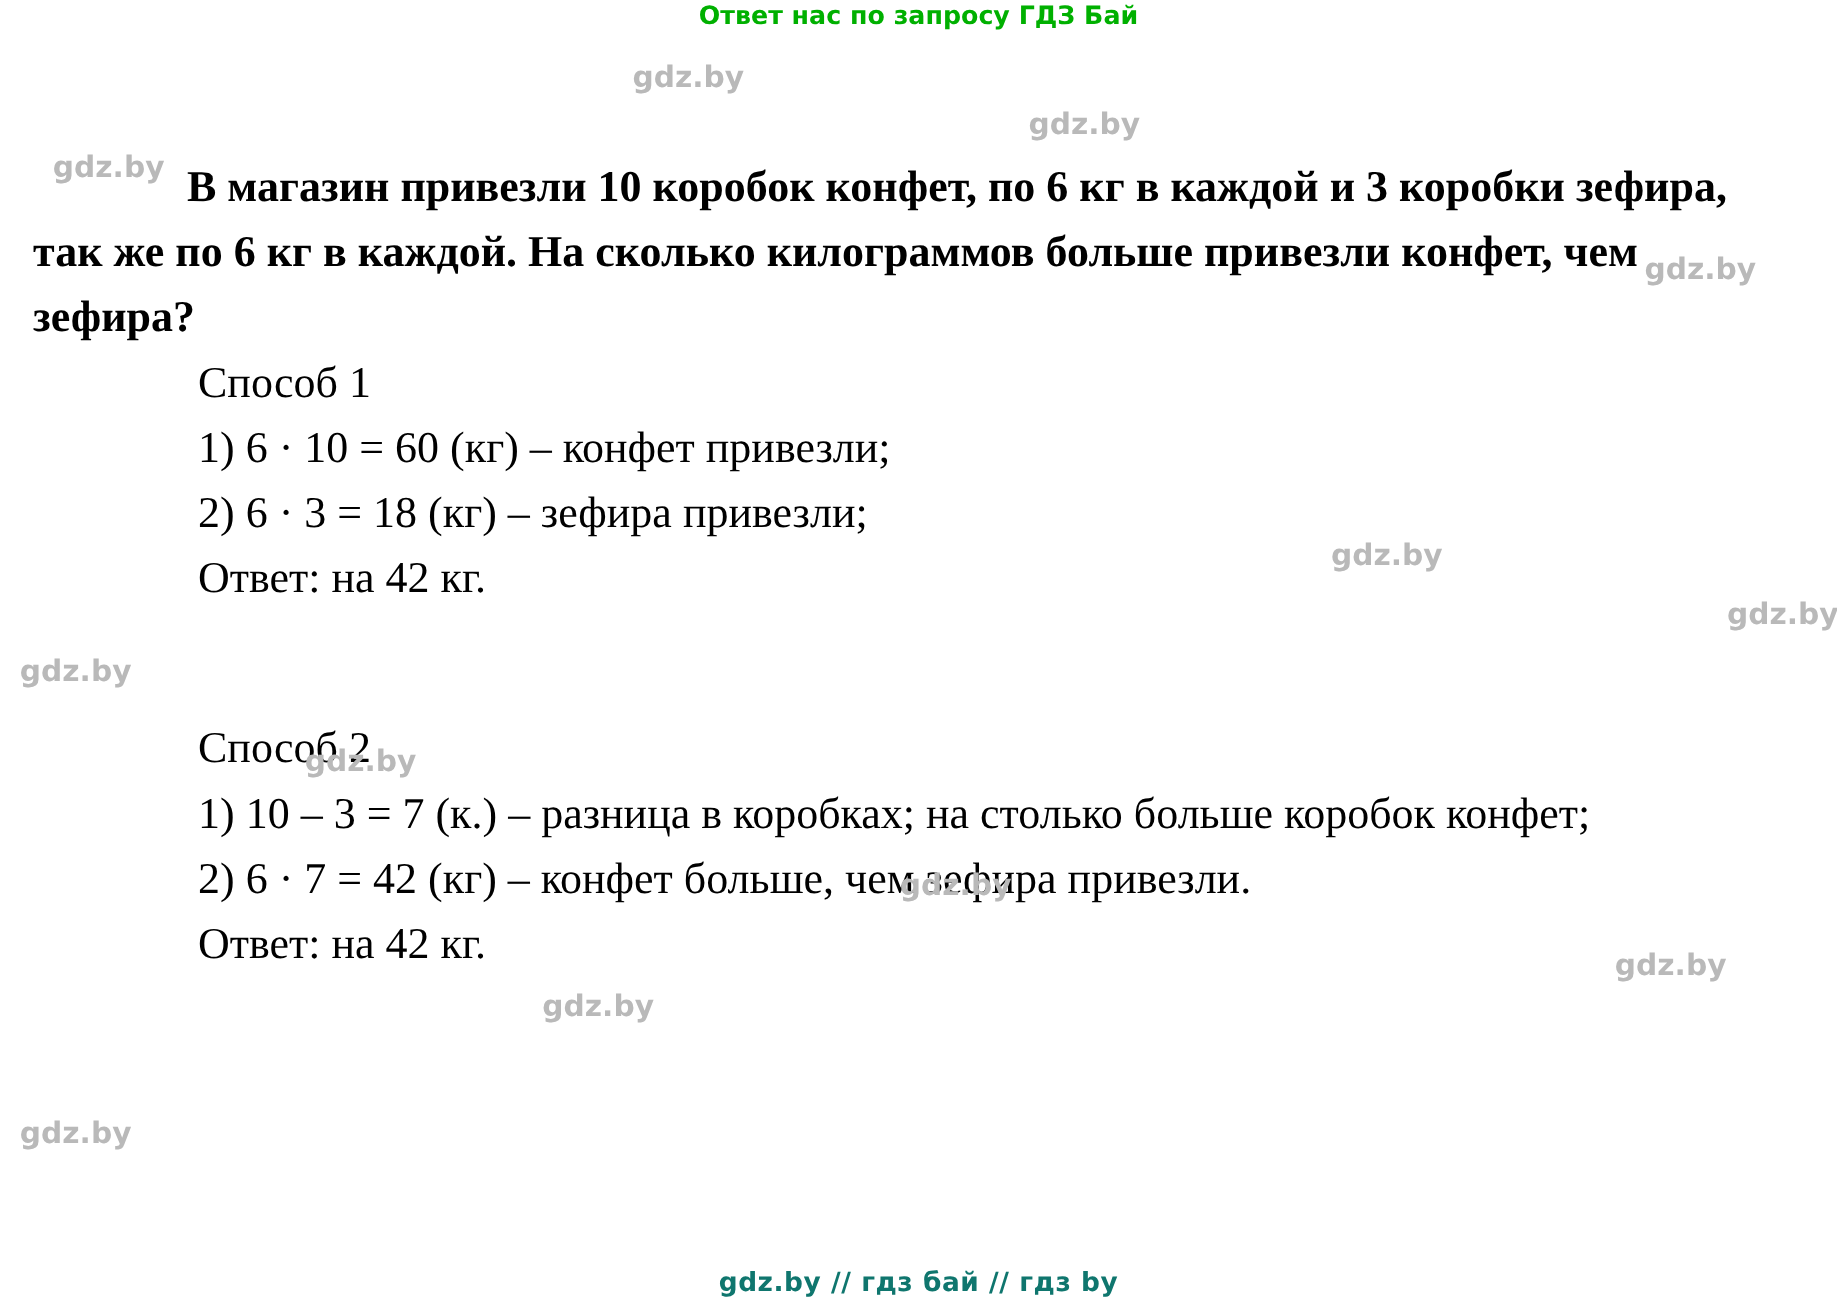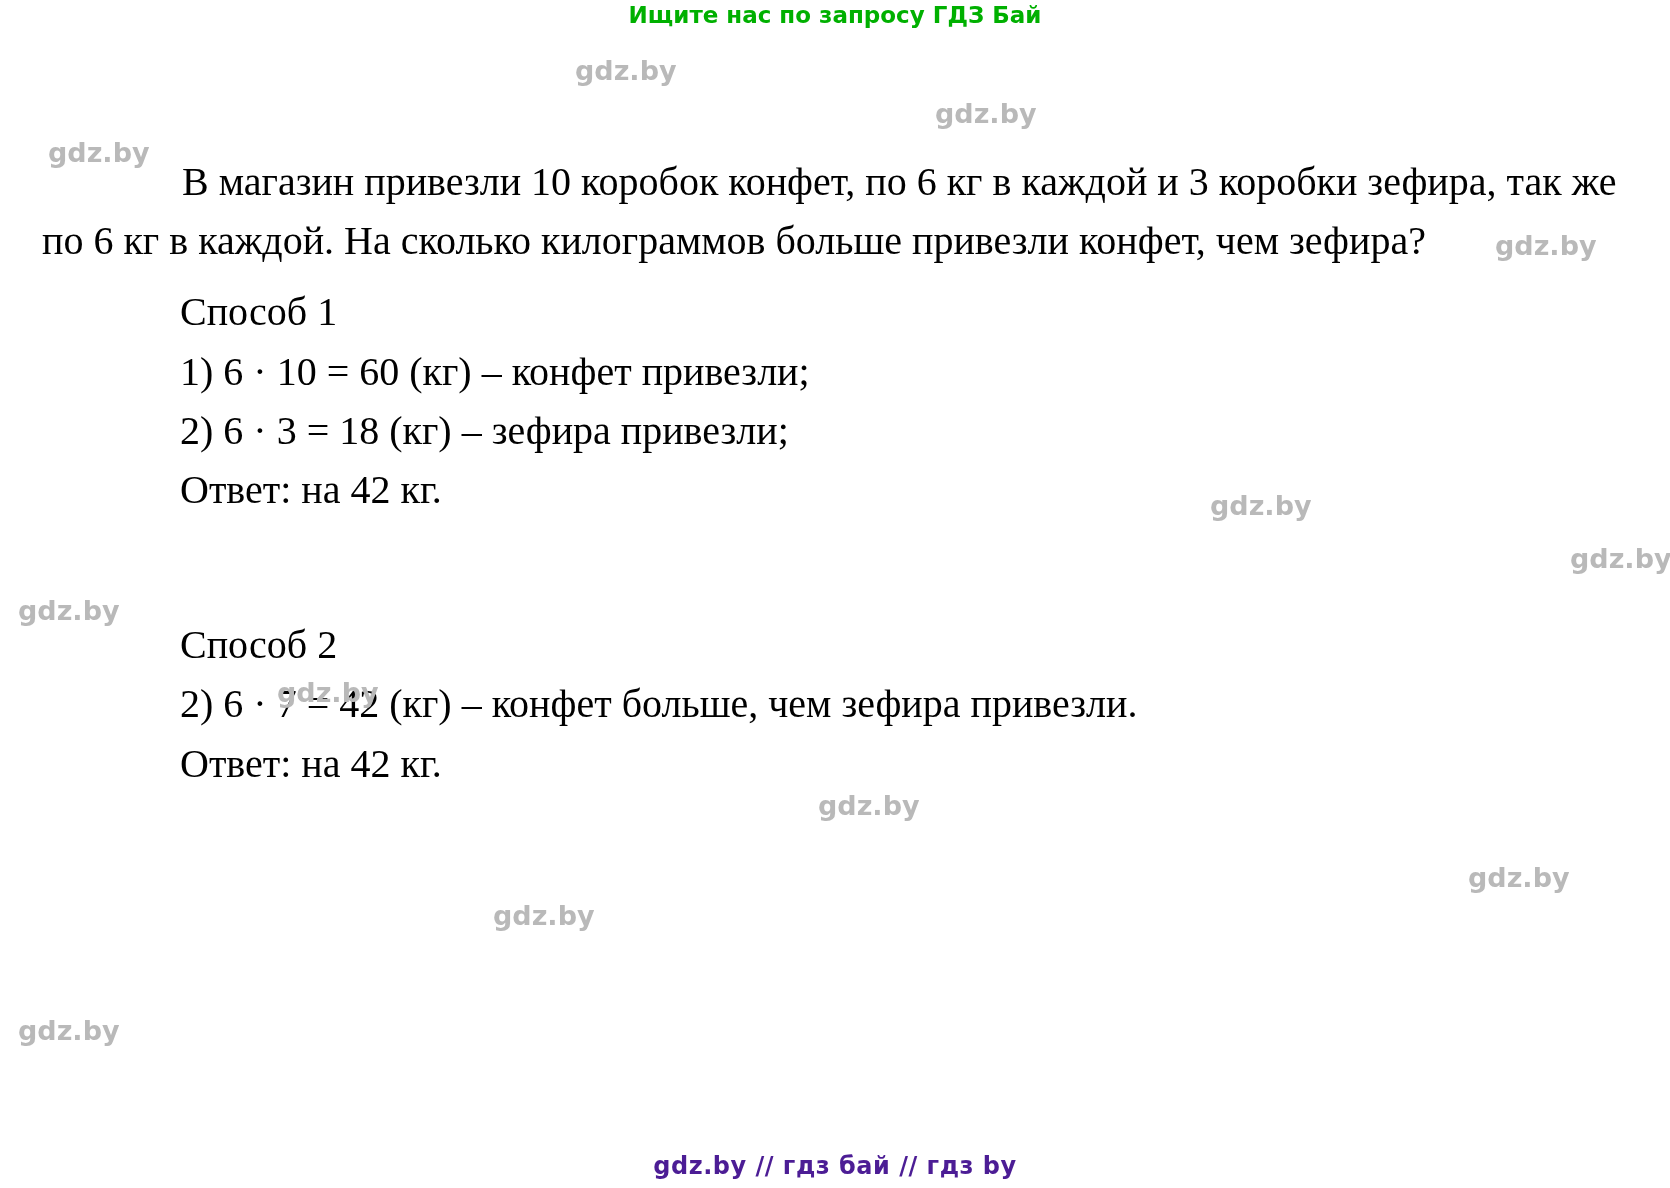--- a/index.html
+++ b/index.html
@@ -47,21 +47,21 @@
     font-size: 23px;
   }
 
   
   .footer {
     position: absolute;
     bottom: 8px;
     left: 0;
     width: 1670px;
     text-align: center;
-    color: #4c1d95;
+    color: #0f766e;
     font-family: "DejaVu Sans", sans-serif;
     font-weight: bold;
     font-size: 24px;
     letter-spacing: 0.5px;
   }
 
   
   .heading {
     position: absolute;
     top: 68px;
@@ -74,22 +74,23 @@
   .body-text {
     position: absolute;
     top: 140px;
     left: 30px;
     width: 1600px;
     font-size: 40px;
     line-height: 1.48;
   }
 
   .para {
-    margin: 12px;
+    margin: 0;
     text-indent: 140px;
+    font-weight: bold;
   }
 
   .block {
   }
 
   .line {
     text-indent: 150px;
     white-space: nowrap;
   }
 
@@ -99,38 +100,39 @@
 
   .gap-big {
     height: 96px;
   }
 </style>
 </head>
 <body>
 
 <div class="page">
 
-  <div class="top-banner">Ищите нас по запросу ГДЗ Бай</div>
+  <div class="top-banner">Ответ нас по запросу ГДЗ Бай</div>
 
 
   <div class="body-text">
 
     <p class="para">В магазин привезли 10 коробок конфет, по 6 кг в каждой и 3 коробки зефира, так же по 6 кг в каждой. На сколько килограммов больше привезли конфет, чем зефира?</p>
 
     <div class="block">
       <div class="line">Способ 1</div>
       <div class="line">1) 6 · 10 = 60 (кг) – конфет привезли;</div>
       <div class="line">2) 6 · 3 = 18 (кг) – зефира привезли;</div>
       <div class="line">Ответ: на 42 кг.</div>
     </div>
 
     <div class="gap-big"></div>
 
     <div class="block">
       <div class="line">Способ 2</div>
+      <div class="line-wrap">1) 10 – 3 = 7 (к.) – разница в коробках; на столько больше коробок конфет;</div>
       <div class="line">2) 6 · 7 = 42 (кг) – конфет больше, чем зефира привезли.</div>
       <div class="line">Ответ: на 42 кг.</div>
     </div>
 
   </div>
 
   <div class="footer">gdz.by  //  гдз бай  //  гдз by</div>
 
   <div id="watermark-layer">
       <div class="wm" style="left: 575px; top: 55px; font-size: 27px;">gdz.by</div>

